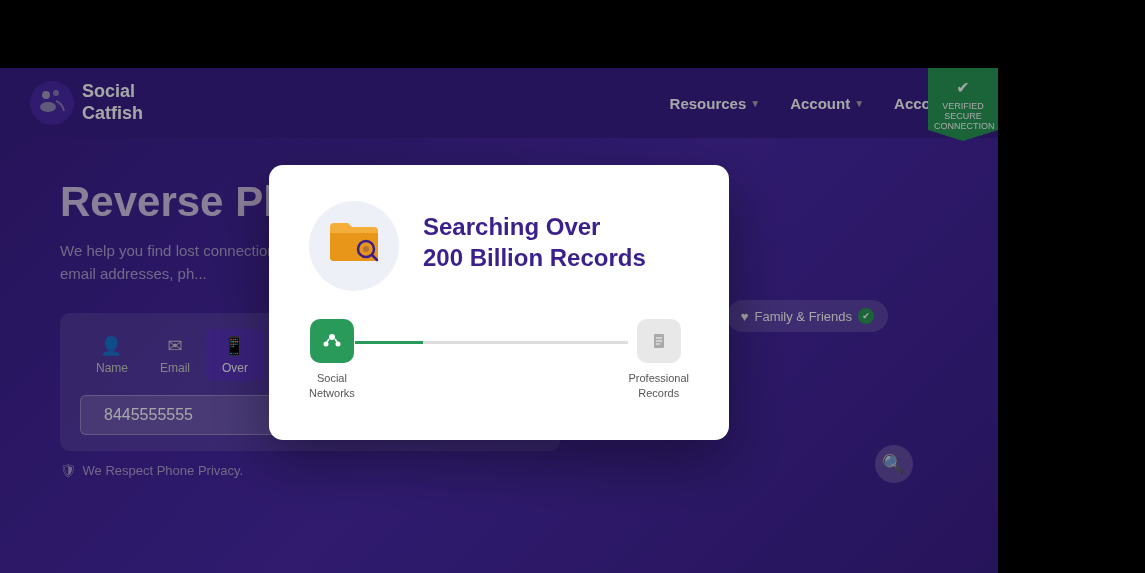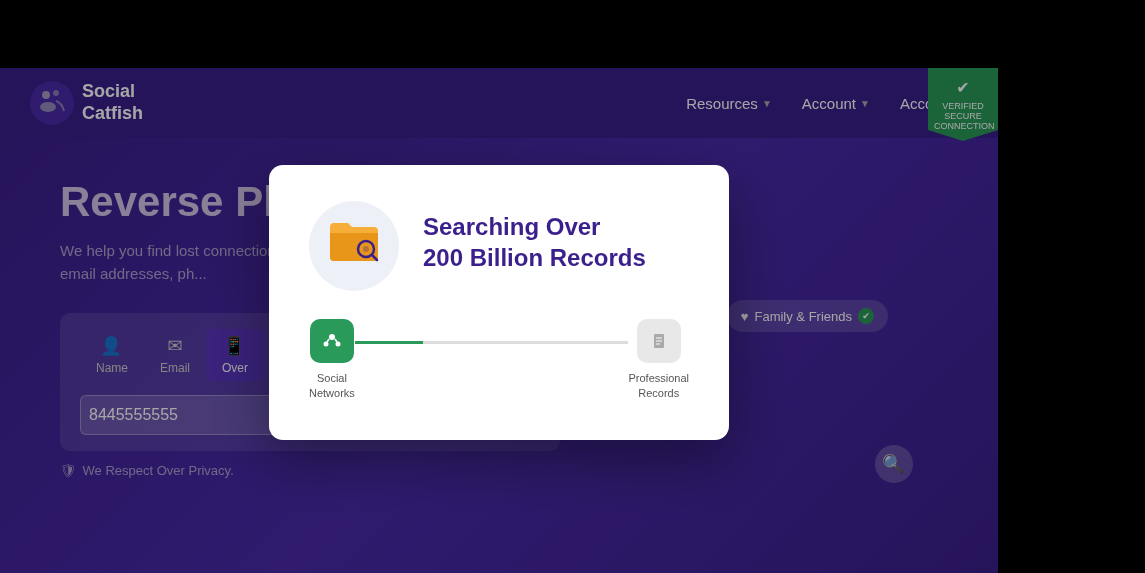--- a/index.html
+++ b/index.html
@@ -70,20 +70,21 @@
       color: #fff;
       font-size: 18px;
       font-weight: bold;
       line-height: 1.2;
     }
 
     .nav-links {
       display: flex;
       align-items: center;
       gap: 30px;
+      font-weight: bold;
     }
 
     .nav-link {
       color: #fff;
       font-size: 15px;
       cursor: pointer;
       display: flex;
       align-items: center;
       gap: 4px;
     }
@@ -158,21 +159,21 @@
     .search-input-row {
       display: flex;
       align-items: center;
       gap: 10px;
     }
 
     .search-input {
       background: rgba(255,255,255,0.15);
       border: 1px solid rgba(255,255,255,0.3);
       border-radius: 6px;
-      padding: 10px 8px;
+      padding: 10px 23px;
       color: #fff;
       font-size: 16px;
       width: 260px;
     }
 
     
     .family-badge {
       position: absolute;
       right: 110px;
       top: 200px;
@@ -405,21 +406,21 @@
           <span>Over</span>
         </div>
       </div>
       <div class="search-input-row">
         <input class="search-input" type="text" value="8445555555" style="">
       </div>
     </div>
 
     <div class="privacy-text">
       <span>🛡</span>
-      <span>We Respect Over Privacy.</span>
+      <span>We Respect Phone Privacy.</span>
     </div>
   </section>
 
   <div class="family-badge" style="position:absolute; right:110px; top:300px; z-index:5;">
     <span>♥</span>
     <span>Family &amp; Friends</span>
     <span style="background:#2a9a5a; border-radius:50%; width:16px; height:16px; display:flex; align-items:center; justify-content:center; font-size:9px; color:#fff;">✔</span>
   </div>
 
   <div class="search-circle" style="position:absolute; right:85px; bottom:90px; z-index:5;">

